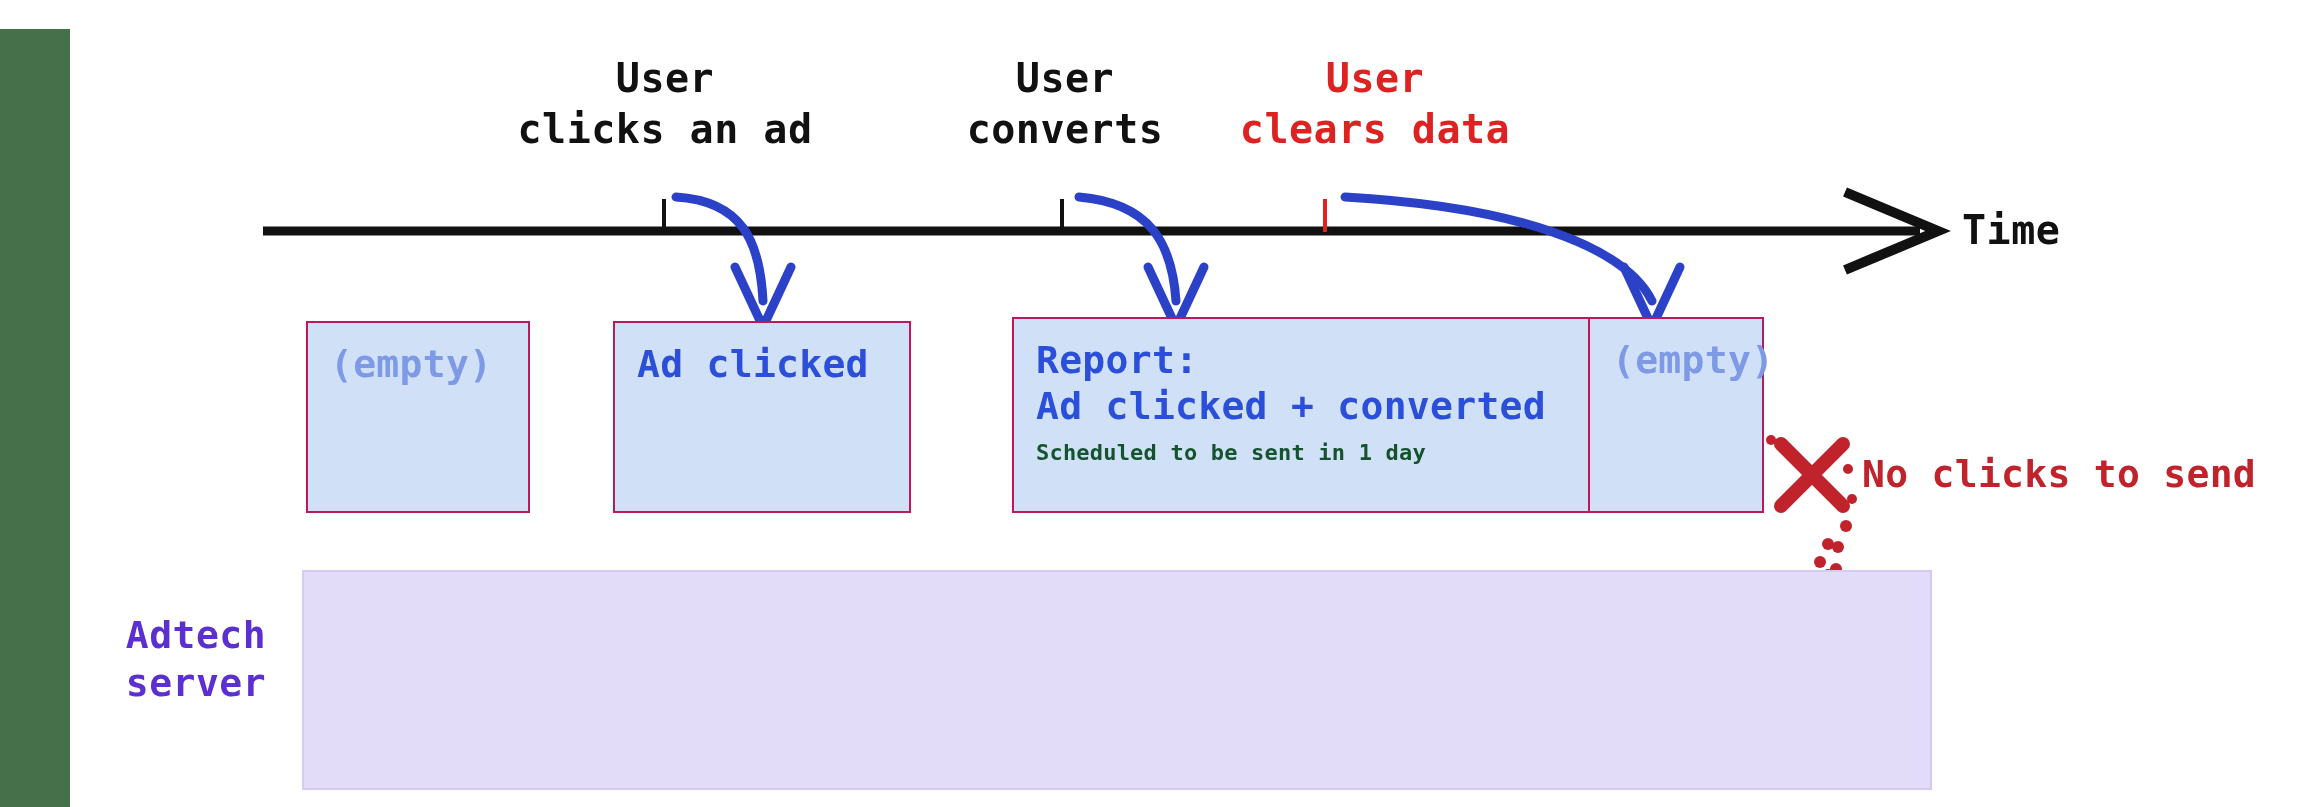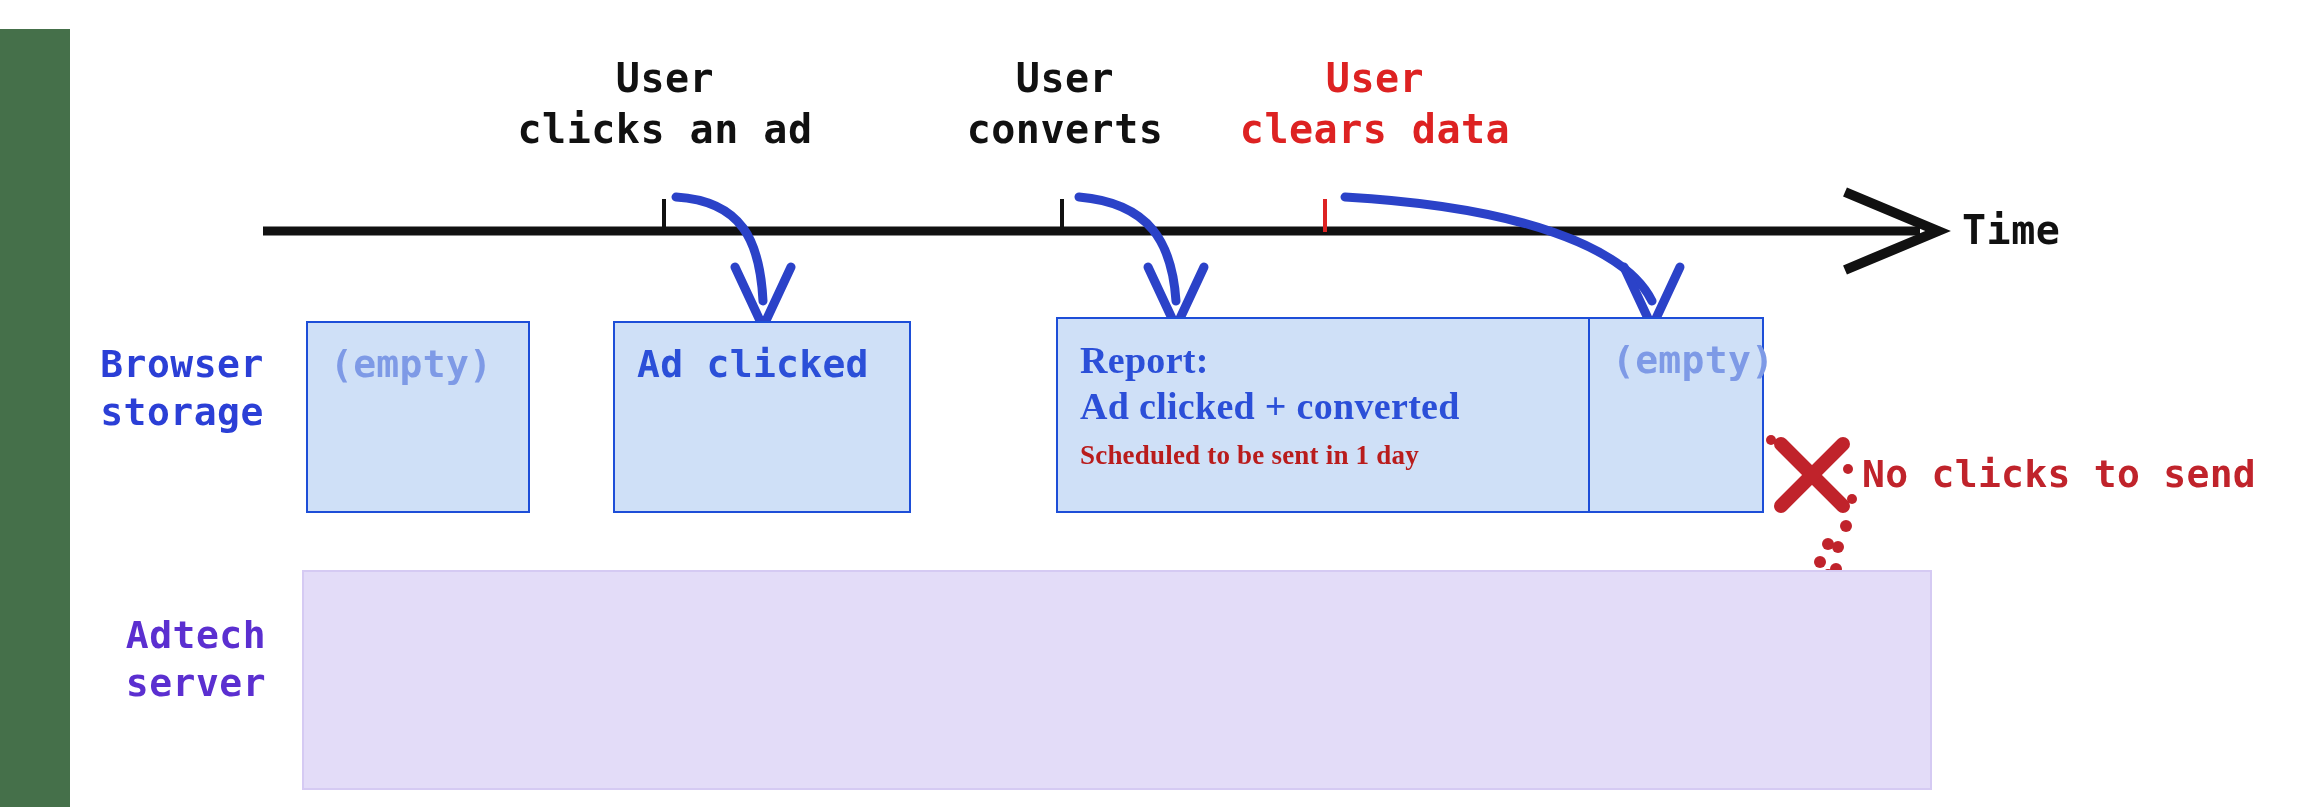--- a/index.html
+++ b/index.html
@@ -64,38 +64,38 @@
     white-space: pre-line;
     letter-spacing: 0.5px;
   }
   .row-label.browser { color: #2b3fd6; }
   .row-label.adtech  { color: #5b2fd0; }
 
   
   .store-box {
     position: absolute;
     background: #cfe0f7;
-    border: 2px solid #1d4ed8;
+    border: 2px solid #be185d;
     box-sizing: border-box;
     padding: 18px 22px 0 22px;
   }
   .store-box .line1 {
     font-size: 38px;
     font-weight: 700;
     line-height: 1.22;
     color: #2b4fd8;
     letter-spacing: 0.3px;
     white-space: pre-line;
   }
   .store-box.empty .line1 { color: #7e9ae6; }
   .store-box .note {
     margin-top: 10px;
-    font-size: 27px;
-    font-weight: 700;
-    color: #b91c1c;
+    font-size: 22px;
+    font-weight: 700;
+    color: #14532d;
     letter-spacing: 0.2px;
     white-space: nowrap;
   }
 
   
   .server-box {
     position: absolute;
     background: #e3dcf8;
     border: 2px solid #d5caf3;
     box-sizing: border-box;
@@ -164,35 +164,33 @@
 clicks an ad</div>
 
   <div class="evt-label black" style="left:905px; top:24px; width:320px;">User
 converts</div>
 
   <div class="evt-label red" style="left:1215px; top:24px; width:320px;">User
 clears data</div>
 
   <div class="time-label" style="left:1962px; top:178px;">Time</div>
 
-  <div class="row-label browser" style="left:82px; top:312px; width:200px;">Browser
-storage</div>
 
   <div class="row-label adtech" style="left:96px; top:583px; width:200px;">Adtech
 server</div>
 
   <div class="store-box empty" style="left:306px; top:292px; width:224px; height:192px;">
     <div class="line1">(empty)</div>
   </div>
 
   <div class="store-box" style="left:613px; top:292px; width:298px; height:192px;">
     <div class="line1">Ad clicked</div>
   </div>
 
-  <div class="store-box" style="left:1056px; top:288px; width:632px; height:196px;font-family:Liberation Serif, serif;">
+  <div class="store-box" style="left:1012px; top:288px; width:632px; height:196px;">
     <div class="line1">Report:
 Ad clicked + converted</div>
     <div class="note">Scheduled to be sent in 1 day</div>
   </div>
 
   <div class="store-box empty" style="left:1588px; top:288px; width:176px; height:196px;">
     <div class="line1">(empty)</div>
   </div>
 
   <div class="server-box" style="left:302px; top:541px; width:1630px; height:220px;"></div>

